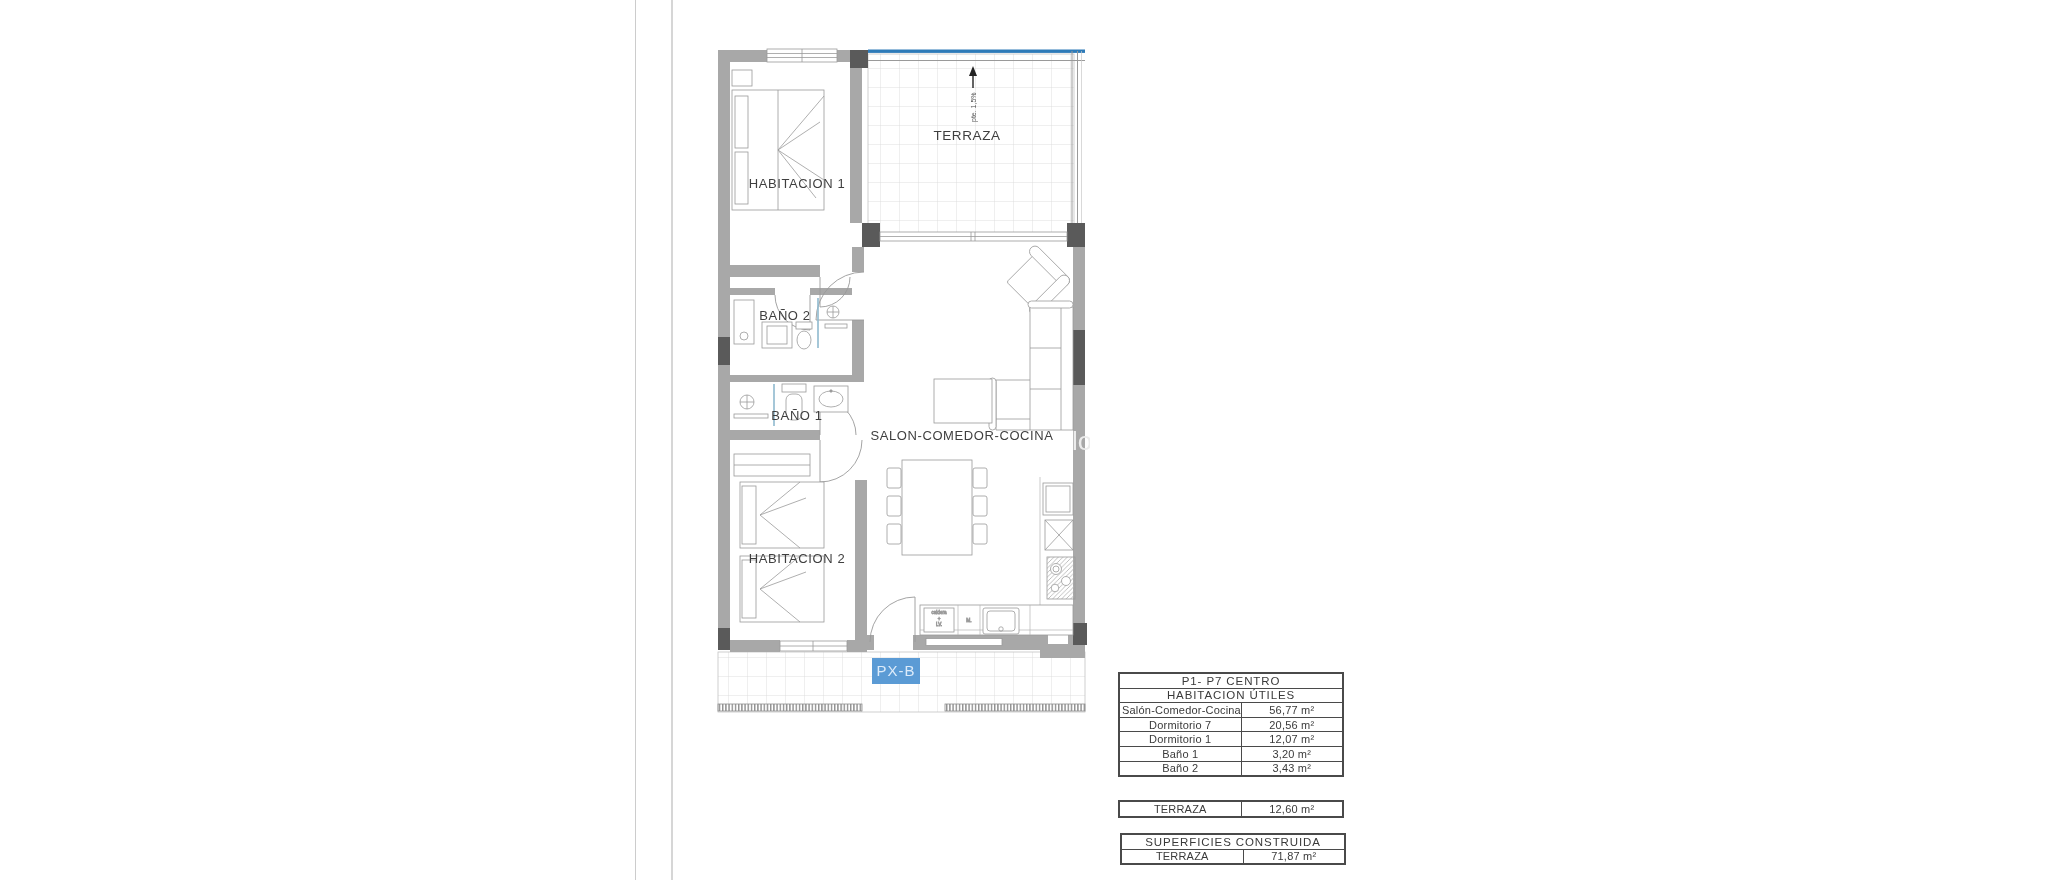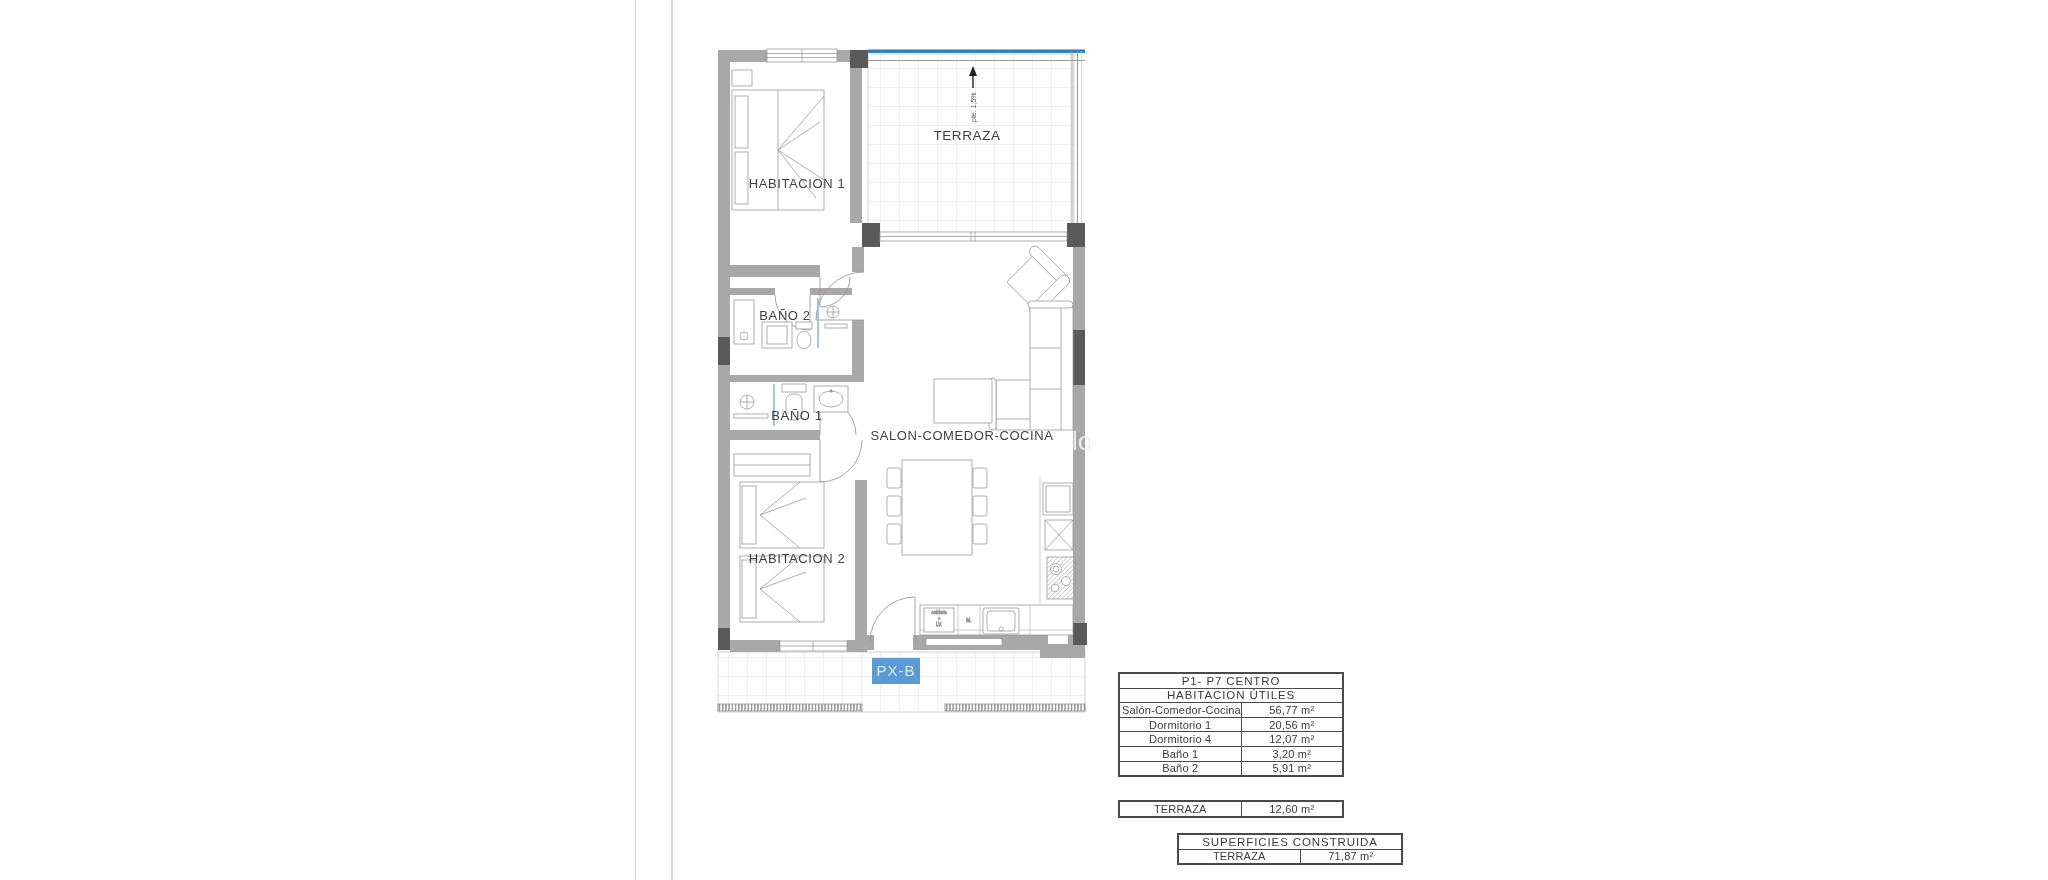--- a/index.html
+++ b/index.html
@@ -286,52 +286,52 @@
         <td colspan="2" class="hdr">P1- P7 CENTRO</td>
       </tr>
   <tr>
         <td colspan="2" class="hdr">HABITACION ÚTILES</td>
       </tr>
   <tr>
         <td>Salón-Comedor-Cocina</td>
         <td>56,77 m²</td>
       </tr>
   <tr>
+        <td>Dormitorio 7</td>
+        <td>20,56 m²</td>
+      </tr>
+  <tr>
         <td>Dormitorio 1</td>
-        <td>20,56 m²</td>
-      </tr>
-  <tr>
-        <td>Dormitorio 4</td>
         <td>12,07 m²</td>
       </tr>
   <tr>
         <td>Baño 1</td>
         <td>3,20 m²</td>
       </tr>
   <tr>
         <td>Baño 2</td>
-        <td>5,91 m²</td>
+        <td>3,43 m²</td>
       </tr>
 </tbody>
   </table>
 
 <table class="tbl" style="left:1118px;top:800px;">
   <colgroup>
       <col style="width:122px">
       <col style="width:102px">
     </colgroup>
   <tbody>
       <tr>
         <td>TERRAZA</td>
         <td>12,60 m²</td>
       </tr>
 </tbody>
   </table>
 
-<table class="tbl" style="left:1177px;top:833px;">
+<table class="tbl" style="left:1120px;top:833px;">
   <colgroup>
       <col style="width:122px">
       <col style="width:102px">
     </colgroup>
   <tbody>
       <tr>
         <td colspan="2" class="hdr">SUPERFICIES CONSTRUIDA</td>
       </tr>
   <tr>
         <td>TERRAZA</td>

